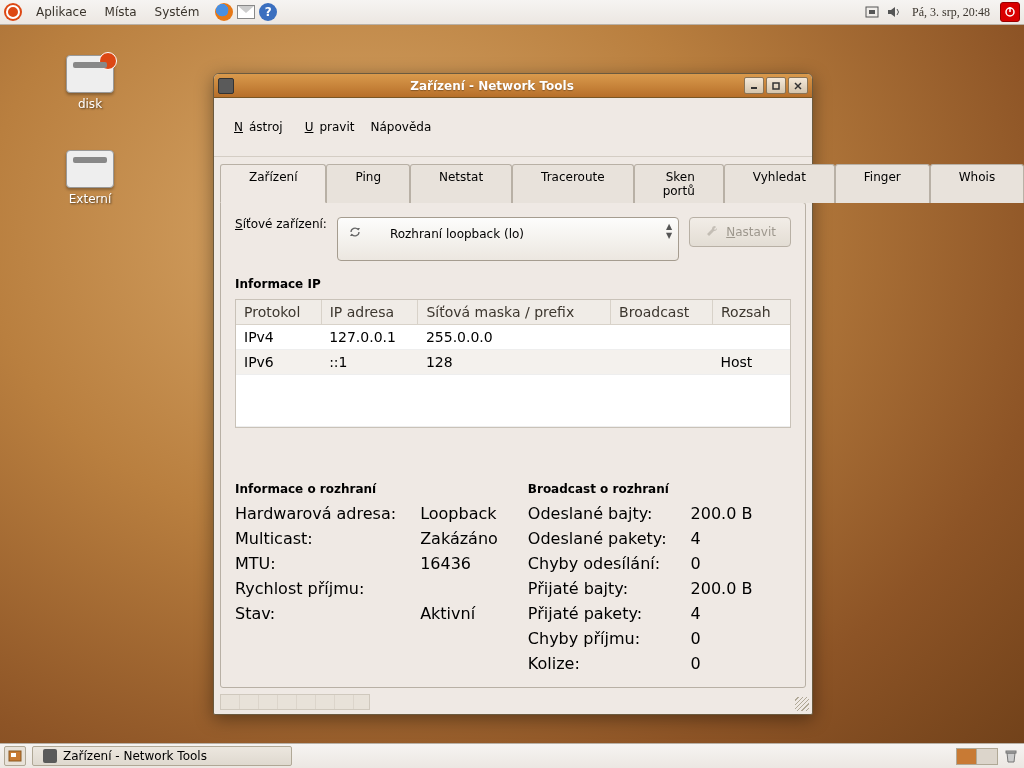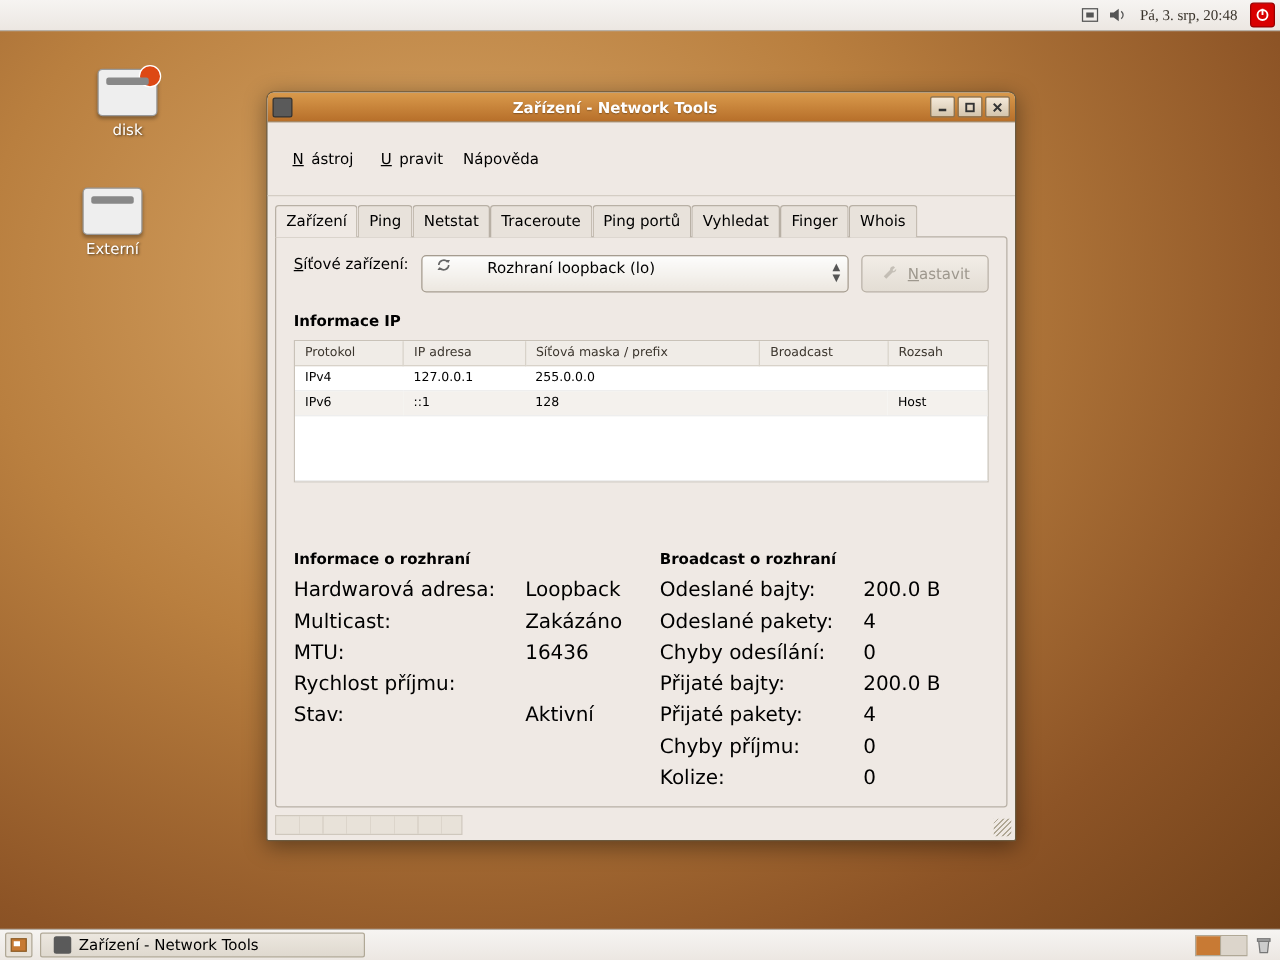--- a/index.html
+++ b/index.html
@@ -50,33 +50,33 @@
   color:#fff; font-weight:bold; text-shadow:0 1px 1px rgba(0,0,0,.3);
 }
 .titlebar-icon{width:16px;height:16px;background:#5a5a5a;border-radius:2px;margin-right:6px;border:1px solid #333;}
 .titletext{flex:1;text-align:center;font-size:12px;}
 .win-btns{display:flex;gap:2px;}
 .win-btn{width:20px;height:17px;background:linear-gradient(#f4e9da,#d4c5ad);border:1px solid #8a7456;border-radius:2px;display:flex;align-items:center;justify-content:center;color:#3a2e1a;font-size:11px;}
 .menubar{display:flex;gap:4px;padding:20px 8px;border-bottom:1px solid #d4cdc4;}
 .menubar span{padding:2px 6px;}
 .u{text-decoration:underline;}
 .tabbar{display:flex;padding:6px 6px 0 6px;}
-.tab{padding:5px 8px;background:#e8e2db;border:1px solid #b8b0a5;border-bottom:none;margin-right:0px;border-radius:3px 3px 0 0;position:relative;top:1px;}
+.tab{padding:5px 28px;background:#e8e2db;border:1px solid #b8b0a5;border-bottom:none;margin-right:0px;border-radius:3px 3px 0 0;position:relative;top:1px;text-align:right;}
 .tab.active{background:#efe9e4;border-bottom:1px solid #efe9e4;z-index:2;}
 .tabcontent{border:1px solid #b8b0a5;margin:0 6px 6px 6px;padding:14px;background:#efe9e4;border-radius:0 3px 3px 3px;}
 .row{display:flex;align-items:flex-start;gap:10px;margin-bottom:16px;}
 .label{font-size:12px;}
-.combo{flex:1;height:30px;background:linear-gradient(#fdfdfc,#ece7e0);border:1px solid #a59c8f;border-radius:4px;display:flex;align-items:center;padding:0 28px 11px 10px;position:relative;}
+.combo{flex:1;height:44px;background:linear-gradient(#fdfdfc,#ece7e0);border:1px solid #a59c8f;border-radius:4px;display:flex;align-items:center;padding:0 28px 11px 10px;position:relative;}
 .combo .arrows{position:absolute;right:6px;top:4px;display:flex;flex-direction:column;font-size:8px;line-height:9px;color:#555;}
 .combo .cicon{margin-right:28px;color:#666;}
 .btn-config{height:30px;padding:0 14px;background:linear-gradient(#f2ede7,#e3ddd4);border:1px solid #b8b0a5;border-radius:4px;display:flex;align-items:center;gap:6px;color:#9e988e;}
 .btn-config svg{opacity:.5;}
 .section-h{font-weight:bold;margin:6px 0 8px 0;}
 .iptable{border:1px solid #c9c2b8;background:#fff;}
-.iptable table{width:100%;border-collapse:collapse;font-size:10px;}
+.iptable table{width:100%;border-collapse:collapse;font-size:14px;}
 .iptable th{background:#f0ece7;border-right:1px solid #d8d2c9;border-bottom:1px solid #d8d2c9;padding:4px 8px;text-align:left;font-weight:normal;color:#3c362e;}
 .iptable td{padding:4px 8px;border-bottom:1px solid #eee;}
 .iptable tr.alt{background:#f4f1ed;}
 .iptable .spacer{height:52px;}
 .botgrid{display:flex;gap:30px;margin-top:48px;}
 .kv{display:grid;grid-template-columns:auto auto;gap:6px 24px;font-size:16px;}
 .kv .k{}
 .kv .v{}
 .statusbar-like{height:16px;margin:0 6px 4px 6px;border:1px solid #cfc8bd;background:repeating-linear-gradient(90deg,#e8e2d9 0,#e8e2d9 18px,#dcd5cb 18px,#dcd5cb 19px);width:150px;}
 .resize-grip{position:absolute;right:3px;bottom:3px;width:14px;height:14px;background:repeating-linear-gradient(135deg,transparent 0,transparent 2px,#b0a896 2px,#b0a896 3px);}
@@ -93,20 +93,31 @@
 .trash{width:18px;height:18px;color:#666;}
 .help-icon{width:18px;height:18px;border-radius:50%;background:#3b6fbf;color:#fff;display:flex;align-items:center;justify-content:center;font-weight:bold;font-size:12px;}
 .ff-icon{width:18px;height:18px;border-radius:50%;background:radial-gradient(circle at 40% 40%,#4a8fe0 40%,#e67817 42%);}
 .mail-icon{width:18px;height:14px;border:1px solid #888;background:#fff;position:relative;}
 .mail-icon::after{content:"";position:absolute;left:0;right:0;top:0;border-left:8px solid transparent;border-right:8px solid transparent;border-top:7px solid #ccc;}
 </style>
 </head>
 <body>
 
 <div class="top-panel">
+  <div class="panel-left">
+    <div class="ubuntu-logo"></div>
+    <span class="menu-item">Aplikace</span>
+    <span class="menu-item">Místa</span>
+    <span class="menu-item">Systém</span>
+    <div class="panel-icons">
+      <div class="ff-icon"></div>
+      <div class="mail-icon"></div>
+      <div class="help-icon">?</div>
+    </div>
+  </div>
   <div class="panel-right">
     <div class="tray-icon">
       <svg viewBox="0 0 16 16" width="16" height="16">
           <rect x="2" y="3" width="12" height="10" fill="none" stroke="#555"></rect>
           <rect x="5" y="6" width="6" height="4" fill="#555"></rect>
         </svg>
     </div>
     <div class="tray-icon">
       <svg viewBox="0 0 16 16" width="16" height="16">
           <polygon points="2,6 5,6 9,3 9,13 5,10 2,10" fill="#555"></polygon>
@@ -116,21 +127,21 @@
     <span class="clock">Pá,  3. srp, 20:48</span>
     <div class="shutdown-btn">
       <svg viewBox="0 0 12 12">
           <circle cx="6" cy="6" r="4" fill="none" stroke="#fff" stroke-width="1.5"></circle>
           <line x1="6" y1="1" x2="6" y2="6" stroke="#fff" stroke-width="1.5"></line>
         </svg>
     </div>
   </div>
 </div>
 
-<div class="desktop-icon" style="left:62px;top:55px;text-align:center;">
+<div class="desktop-icon" style="left:50px;top:55px;text-align:center;">
   <div class="dicon orange"></div>
   <div>disk</div>
 </div>
 <div class="desktop-icon" style="left:50px;top:150px;">
   <div class="dicon"></div>
   <div>Externí</div>
 </div>
 
 <div class="window">
   <div class="titlebar">
@@ -158,21 +169,21 @@
   <div class="menubar">
     <span><span class="u">N</span>ástroj</span>
     <span><span class="u">U</span>pravit</span>
     <span>Nápověda</span>
   </div>
   <div class="tabbar">
     <div class="tab active">Zařízení</div>
     <div class="tab">Ping</div>
     <div class="tab">Netstat</div>
     <div class="tab">Traceroute</div>
-    <div class="tab">Ping portů</div>
+    <div class="tab">Sken portů</div>
     <div class="tab">Vyhledat</div>
     <div class="tab">Finger</div>
     <div class="tab">Whois</div>
   </div>
   <div class="tabcontent">
     <div class="row">
       <span class="label"><span class="u">S</span>íťové zařízení:</span>
       <div class="combo">
         <span class="cicon">
           <svg width="14" height="14" viewBox="0 0 14 14">

